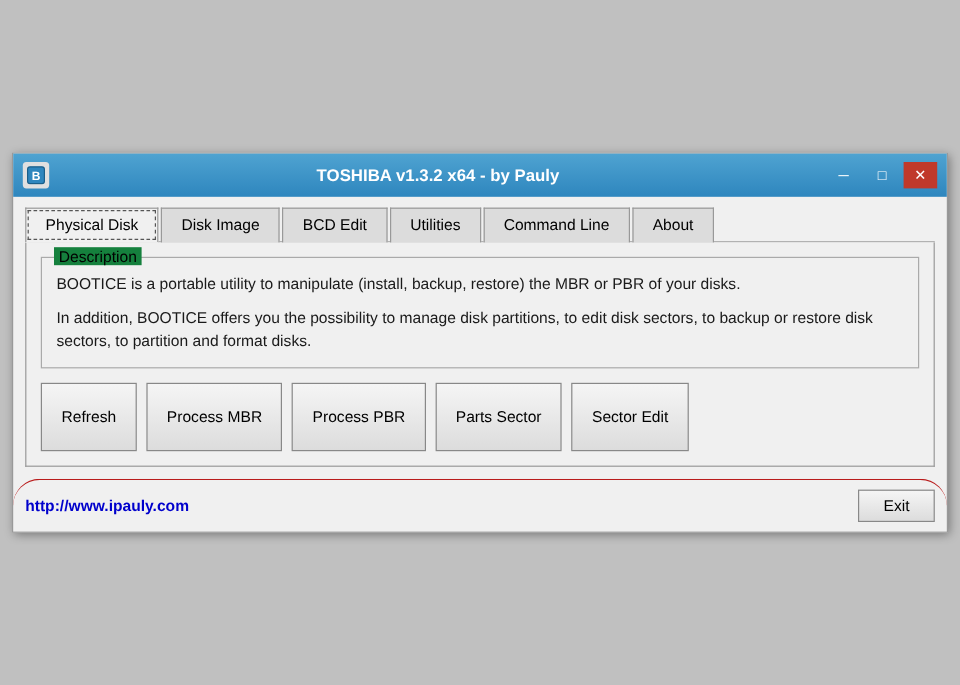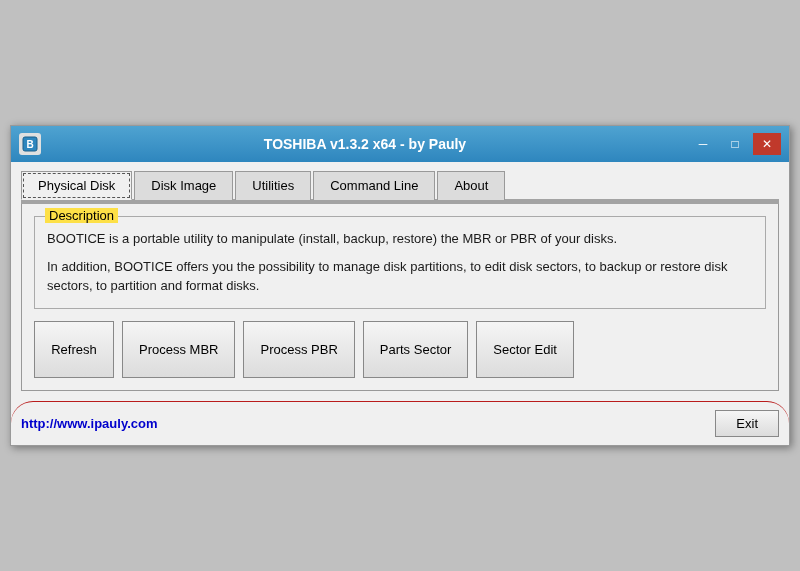--- a/index.html
+++ b/index.html
@@ -62,21 +62,21 @@
       background: transparent;
     }
     .title-btn.close {
       background: #c0392b;
     }
     .content-area {
       padding: 8px 10px 10px;
     }
     .tabs {
       display: flex;
-      border-bottom: 5px solid #a3a3a3;
+      border-bottom: 1px solid #a3a3a3;
       margin-bottom: 0;
     }
     .tab {
       padding: 6px 16px;
       border: 1px solid #999;
       border-bottom: none;
       background: #dcdcdc;
       cursor: pointer;
       margin-right: 2px;
       font-size: 13px;
@@ -100,21 +100,21 @@
     .group-box {
       border: 1px solid #aaa;
       padding: 8px 12px 12px;
       margin-bottom: 12px;
       position: relative;
     }
     .group-box-title {
       position: absolute;
       top: -9px;
       left: 10px;
-      background: #fde047;
+      background: #15803d;
       padding: 0 4px;
       font-size: 13px;
     }
     .description-text {
       font-size: 13px;
       line-height: 1.5;
       color: #1a1a1a;
       margin-top: 4px;
     }
     .description-text p { margin-bottom: 8px; }
@@ -207,20 +207,21 @@
         <button class="title-btn">□</button>
         <button class="title-btn close">✕</button>
       </div>
     </div>
 
     <div class="content-area">
 
       <div class="tabs">
         <div class="tab active">Physical Disk</div>
         <div class="tab">Disk Image</div>
+        <div class="tab">BCD Edit</div>
         <div class="tab">Utilities</div>
         <div class="tab">Command Line</div>
         <div class="tab">About</div>
       </div>
 
       <div class="main-content">
 
         <div class="group-box">
           <span class="group-box-title">Description</span>
           <div class="description-text">

